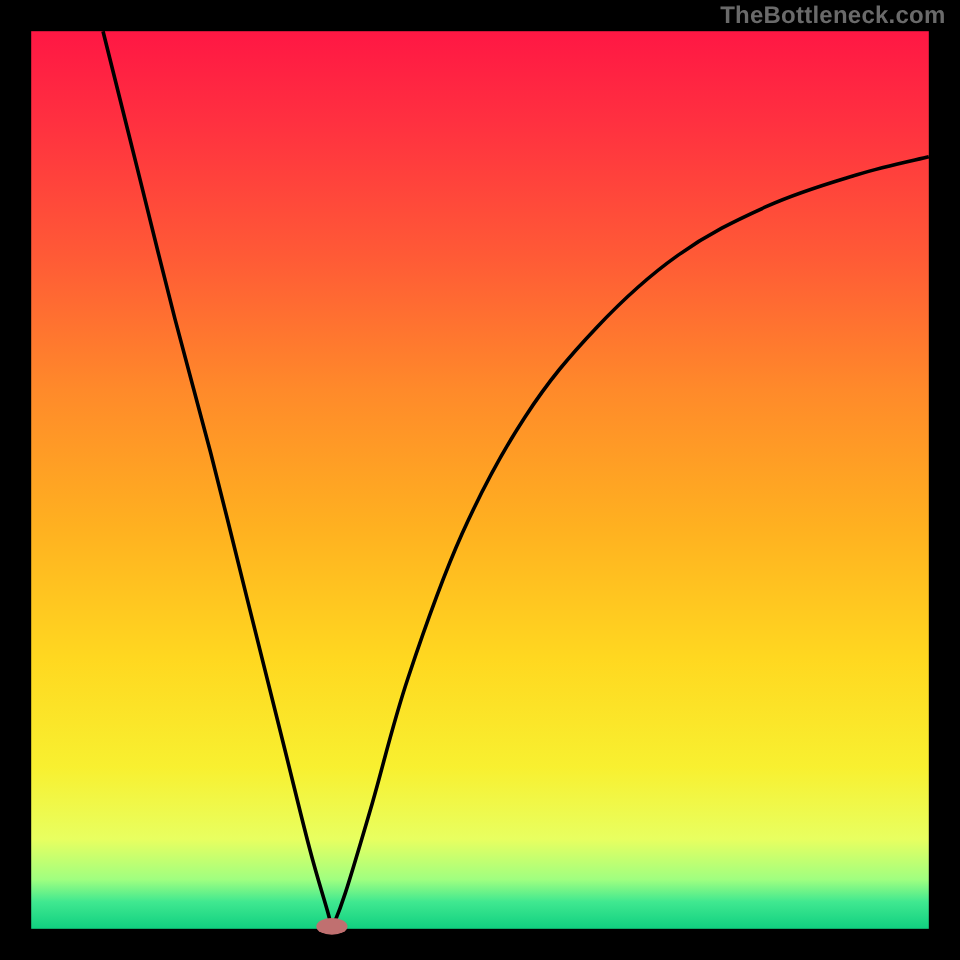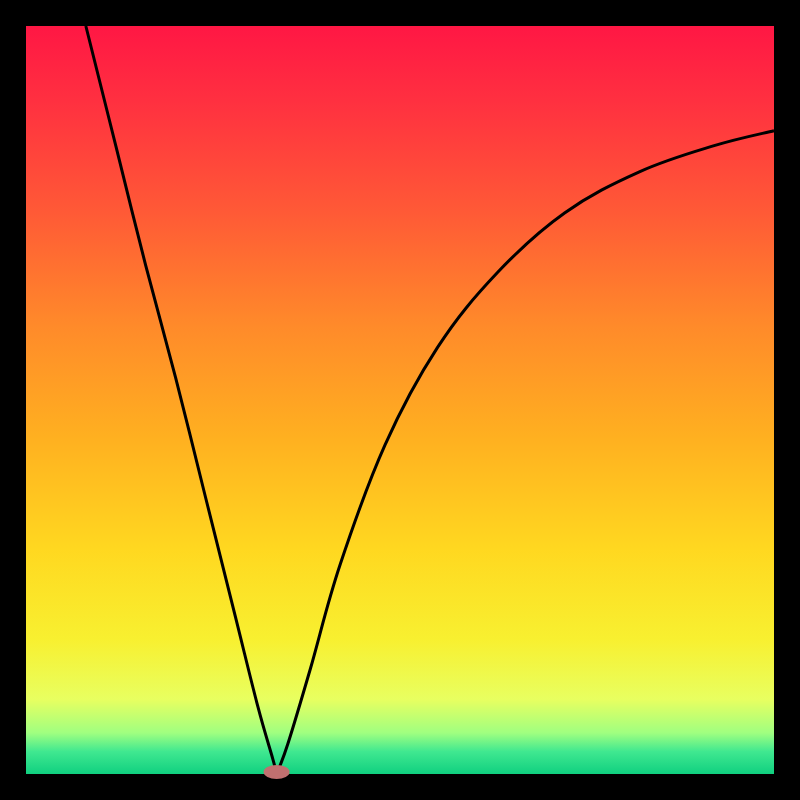--- a/index.html
+++ b/index.html
@@ -27,20 +27,21 @@
     letter-spacing: 0.2px;
   }
   svg {
     display: block;
   }
 </style>
 </head>
 <body>
 
 <div class="container">
+  <div class="watermark">TheBottleneck.com</div>
   <svg id="chart-svg" width="800" height="800">
     <defs>
       <linearGradient id="bg-grad" x1="0" y1="0" x2="0" y2="1">
           <stop offset="0%" stop-color="#ff1744"></stop>
           <stop offset="10%" stop-color="#ff3040"></stop>
           <stop offset="25%" stop-color="#ff5a36"></stop>
           <stop offset="40%" stop-color="#ff8a2a"></stop>
           <stop offset="55.00000000000001%" stop-color="#ffb020"></stop>
           <stop offset="70%" stop-color="#ffd820"></stop>
           <stop offset="82%" stop-color="#f8f030"></stop>

